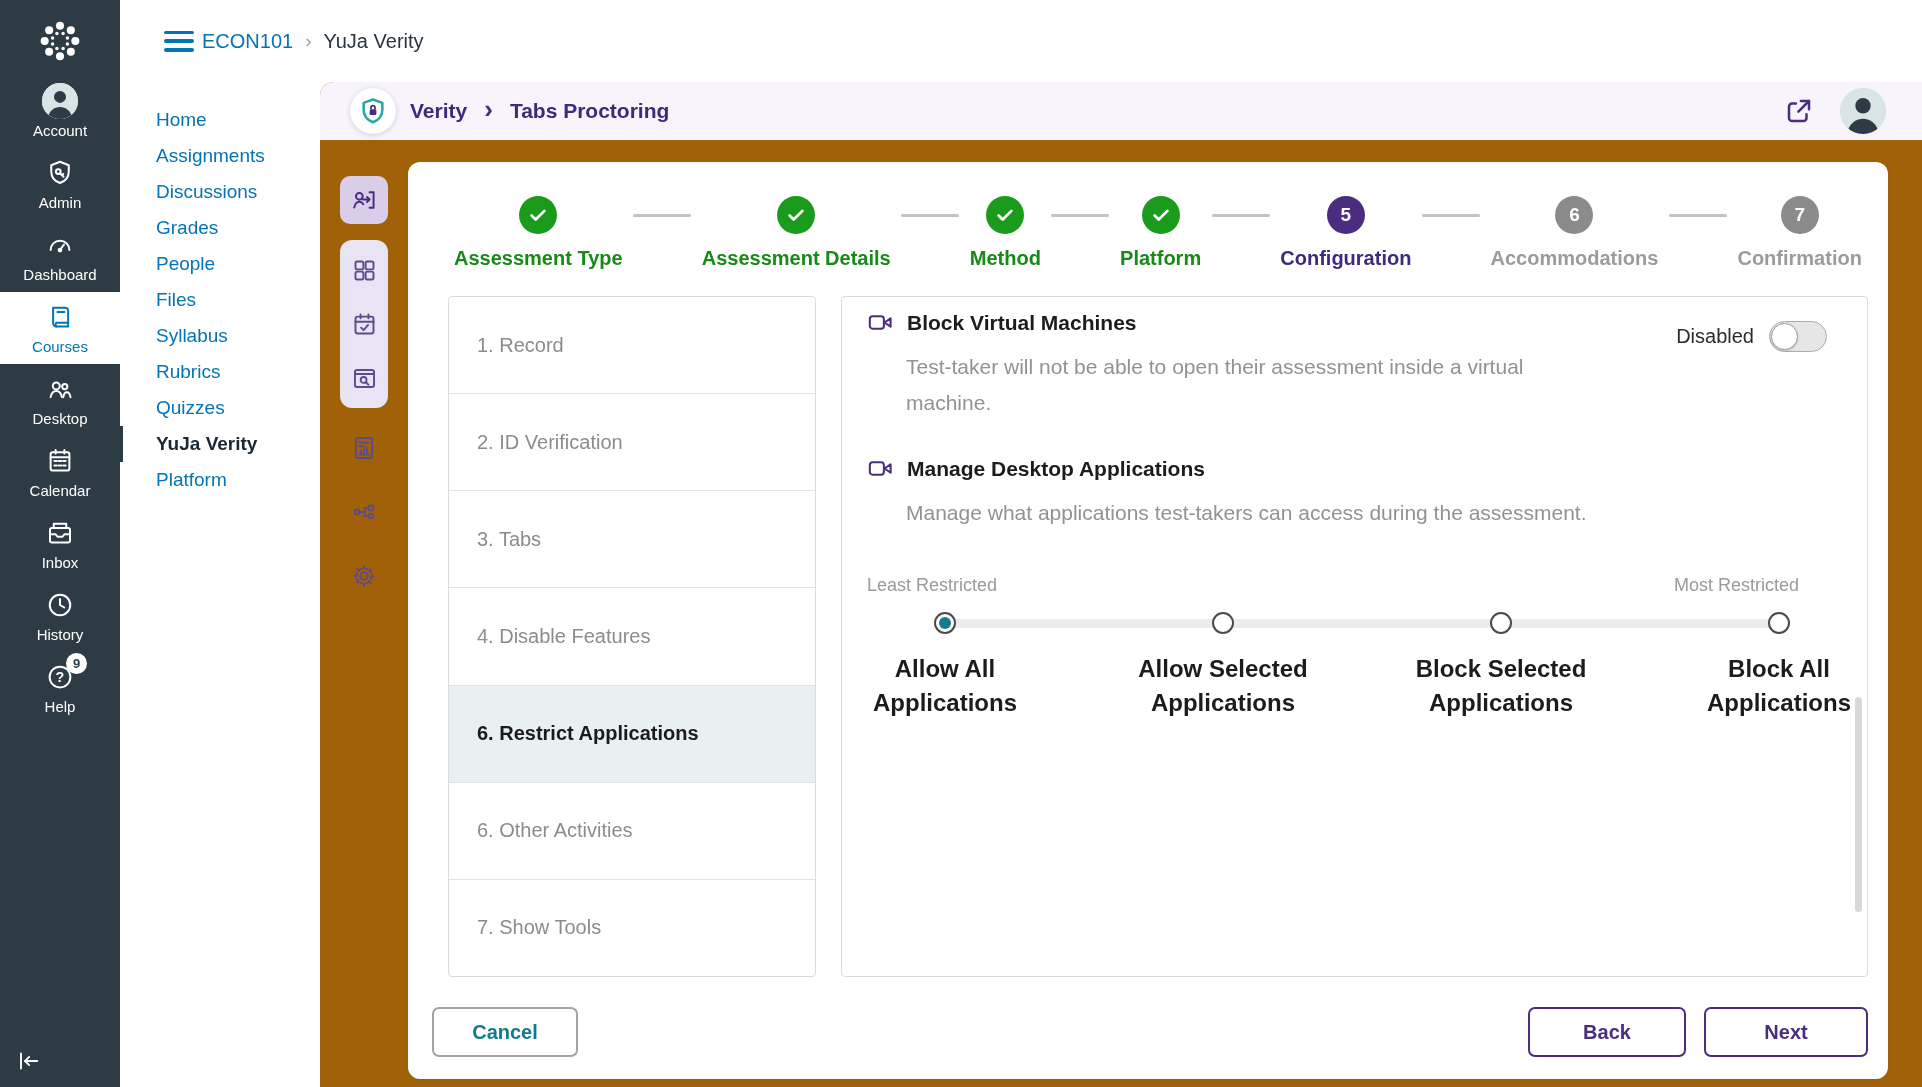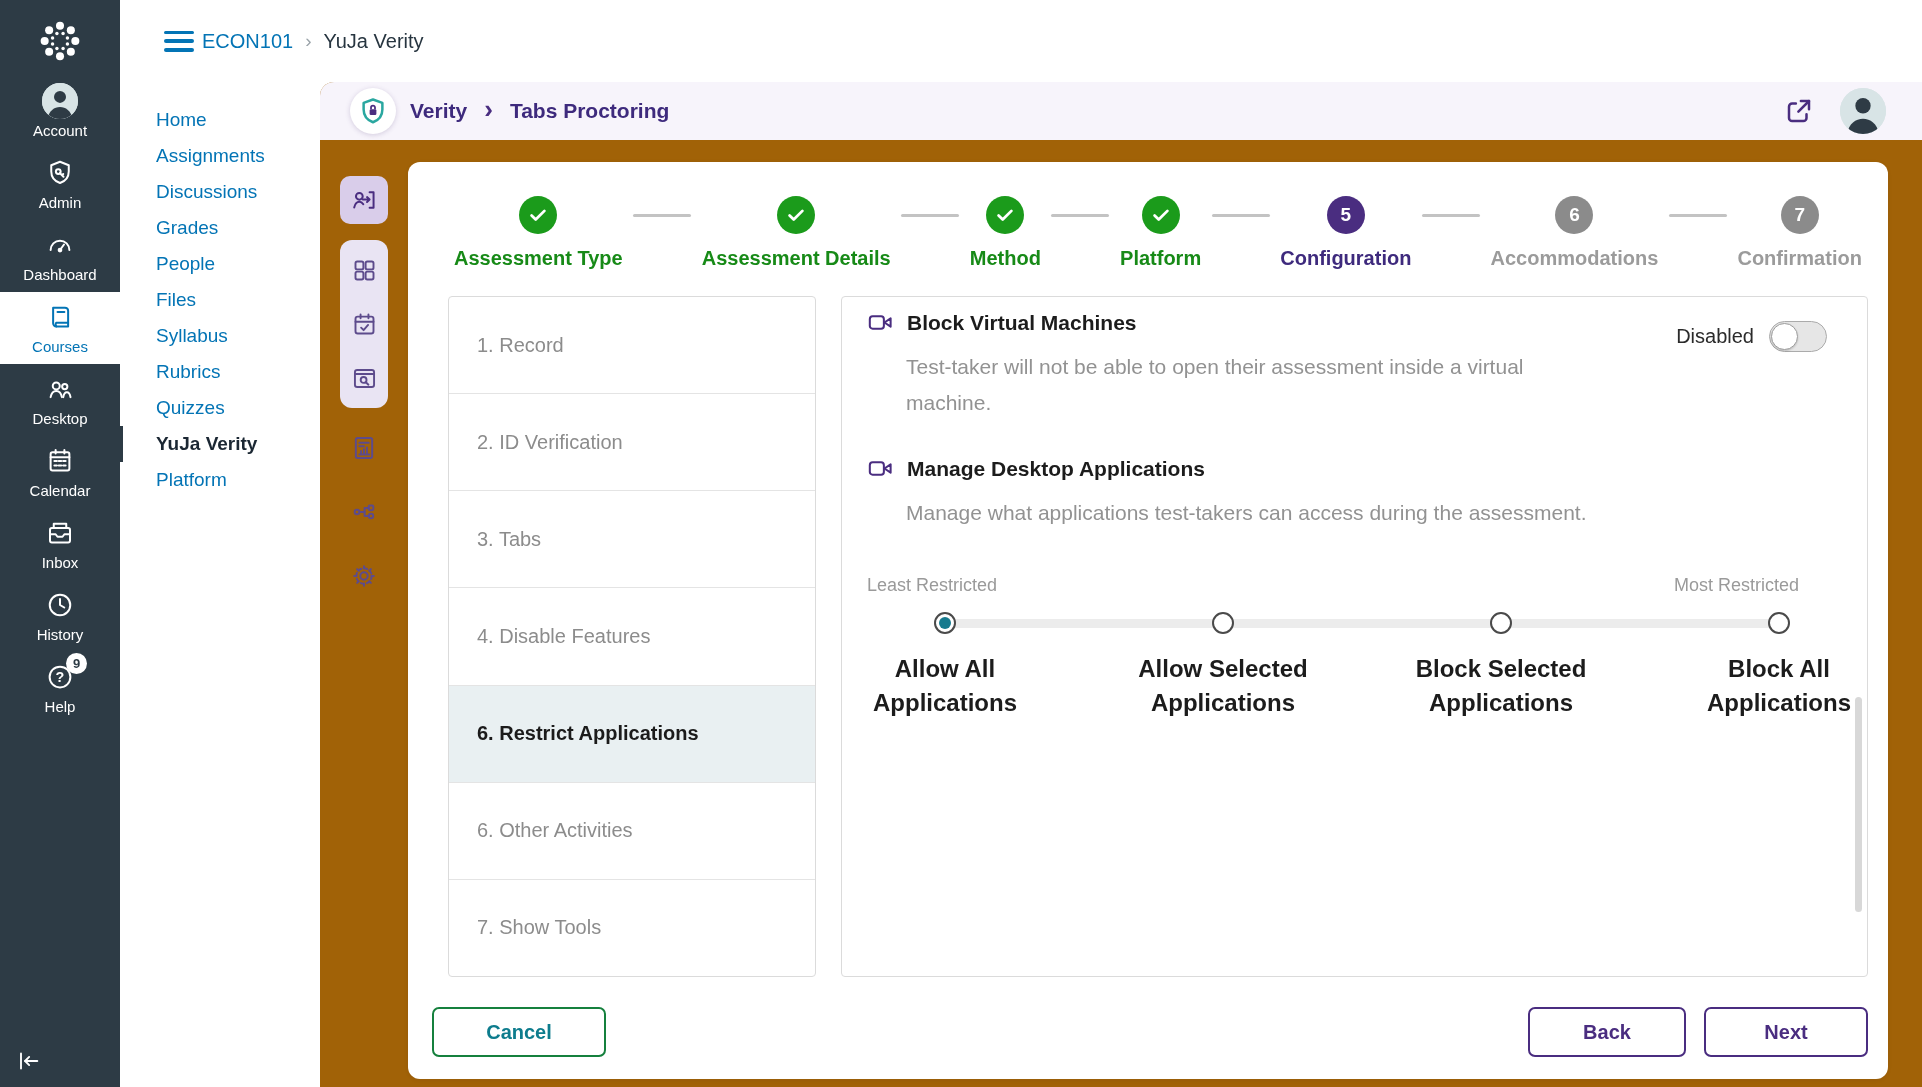--- a/index.html
+++ b/index.html
@@ -84,21 +84,21 @@
   .slider-track { position:absolute; left:0; right:0; top:7px; height:9px; background:#ECECEC; border-radius:5px; }
   .slider-stop { position:absolute; top:0; width:22px; height:22px; border-radius:50%; background:#fff; border:2px solid #4A4A4A; transform:translateX(-50%); cursor:pointer; }
   .slider-stop.selected::after { content:""; position:absolute; inset:3px; border-radius:50%; background:#177B8F; }
   .pos-0 { left:0%; } .pos-1 { left:33.333%; } .pos-2 { left:66.667%; } .pos-3 { left:100%; }
   .slider-opts { position:relative; margin:16px 88px 0 78px; height:80px; }
   .opt-label { position:absolute; top:0; width:215px; transform:translateX(-50%); text-align:center; font-size:24px; font-weight:700; color:#1C1C1C; line-height:34px; cursor:pointer; }
   .panel-scrollbar { position:absolute; right:5px; top:400px; width:7px; height:215px; background:#D8D8D8; border-radius:4px; cursor:pointer; }
 
   .footer { display:flex; align-items:center; margin-top:30px; }
   .btn { background:#fff; height:50px; border-radius:7px; display:flex; align-items:center; justify-content:center; font-size:20px; font-weight:600; cursor:pointer; }
-  .btn-cancel { width:174px; border:2px solid #15803d; color:#0D7C8D; margin-left:-16px; }
+  .btn-cancel { width:146px; border:2px solid #a3a3a3; color:#0D7C8D; margin-left:-16px; }
   .btn-back { width:158px; border:2px solid #4A2D80; color:#4A2D80; margin-left:auto; }
   .btn-next { width:164px; border:2px solid #4A2D80; color:#4A2D80; margin-left:18px; }
 
   svg { display:block; }
 </style>
 </head>
 <body>
 
 <nav class="globalnav">
   <div class="gn-logo">

